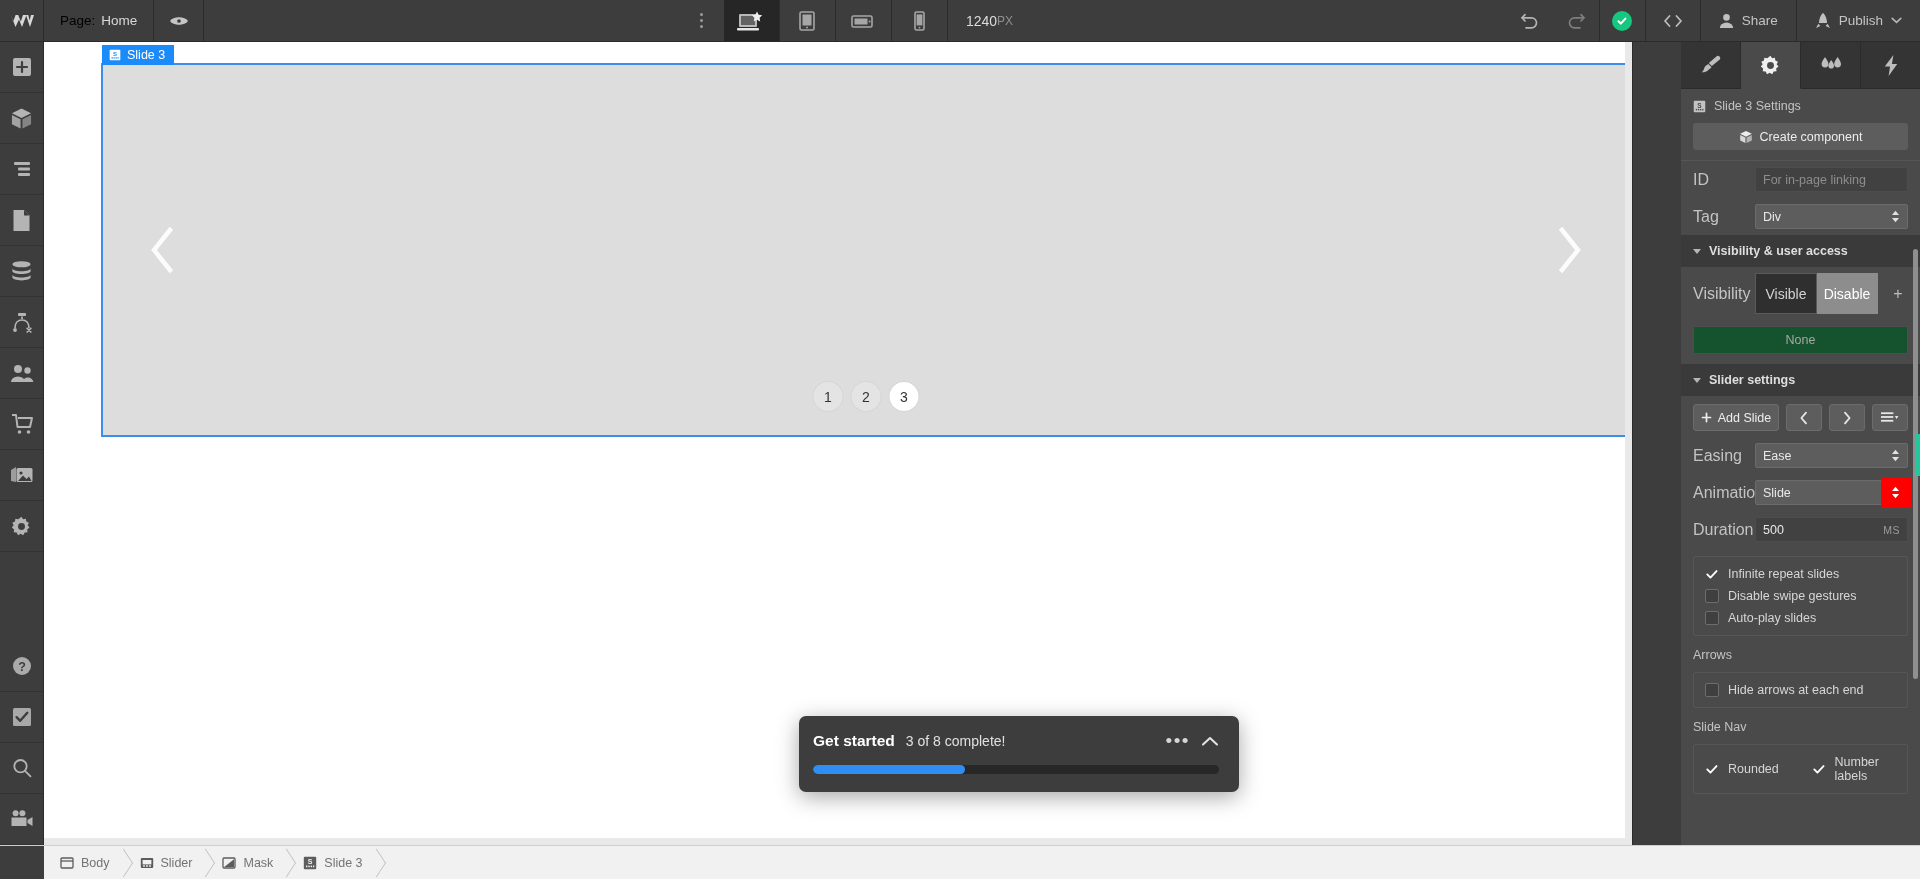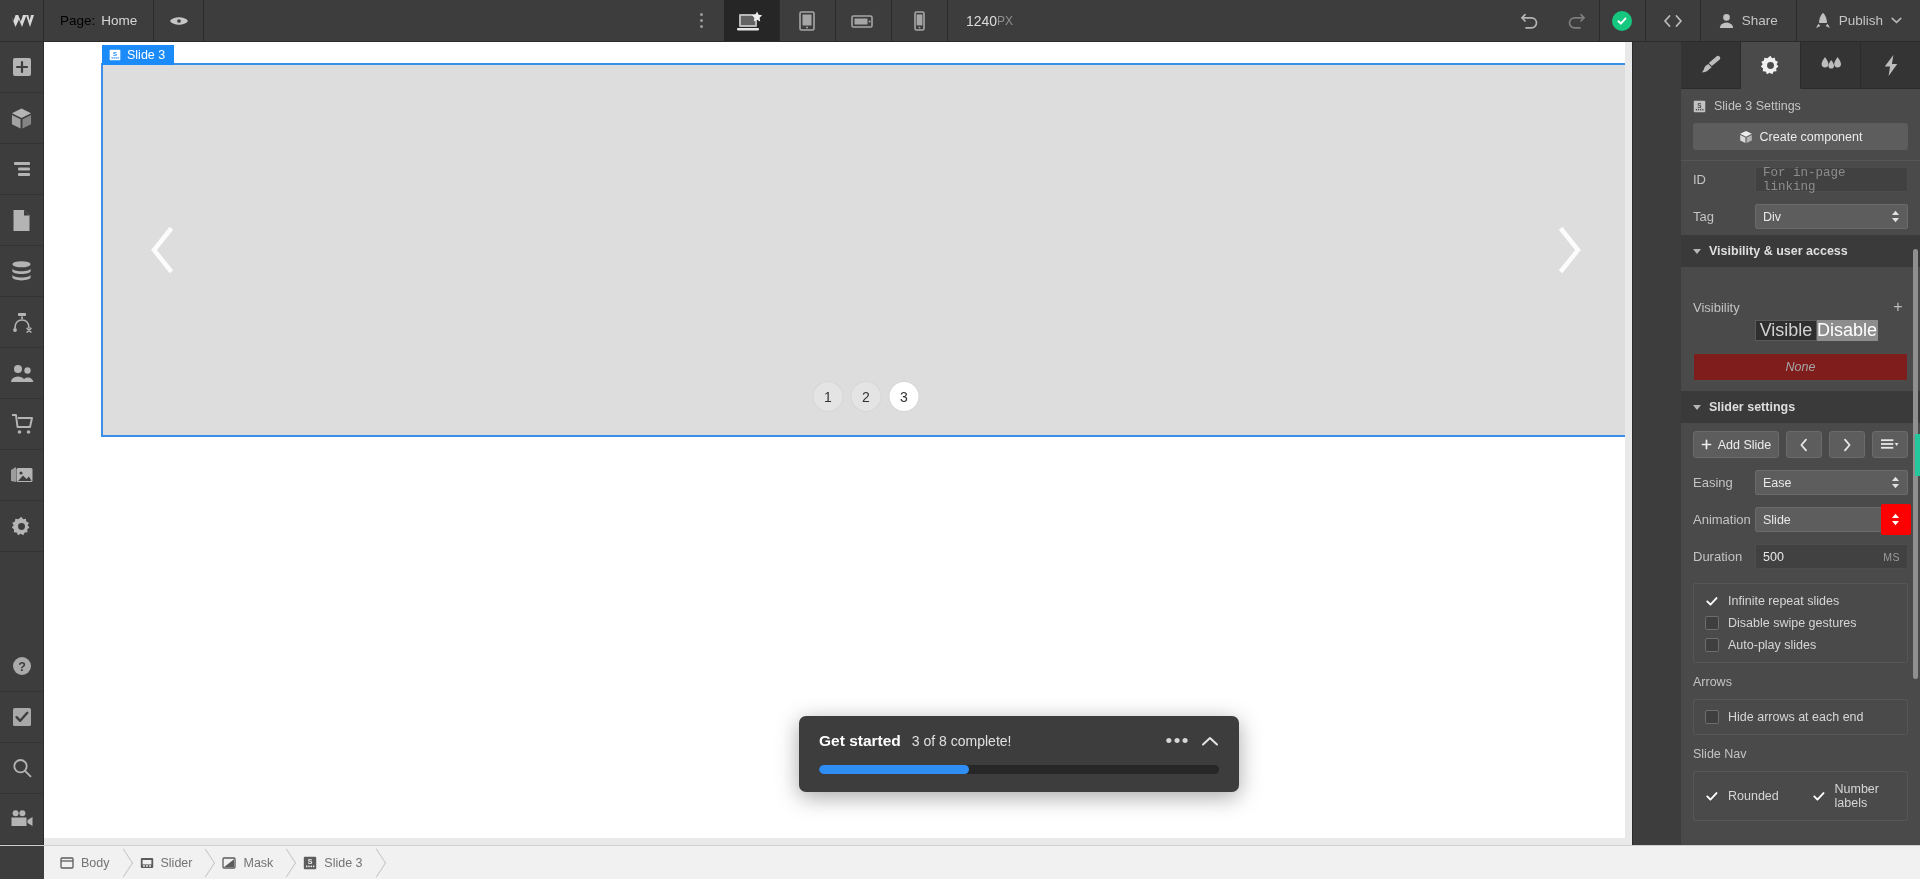--- a/index.html
+++ b/index.html
@@ -76,21 +76,21 @@
   .dot {
     width: 29px; height: 29px; border-radius: 50%; background: #e4e4e4;
     display: flex; align-items: center; justify-content: center;
     font-size: 14px; color: #333; box-shadow: 0 0 0 1px rgba(0,0,0,.03);
   }
   .dot.active { background: #fff; }
 
   
   .get-started {
     position: absolute; right: 393px; bottom: 53px;
-    width: 440px; background: #3d3d3d; border-radius: 7px; padding: 16px 20px 18px 20px;
+    width: 440px; background: #3d3d3d; border-radius: 7px; padding: 16px 20px 18px 14px;
     box-shadow: 0 5px 22px rgba(0,0,0,.35);
   }
   .gs-row { display: flex; align-items: center; gap: 11px; }
   .gs-title { font-size: 15.5px; font-weight: bold; color: #fff; }
   .gs-sub { font-size: 14px; color: #e0e0e0; }
   .gs-grow { flex: 1 1 auto; }
   .gs-dots { color: #d6d6d6; font-size: 19px; letter-spacing: 1.5px; line-height: 10px; cursor: pointer; }
   .gs-chev { cursor: pointer; color: #e4e4e4; }
   .gs-bar { margin-top: 15px; height: 9px; border-radius: 5px; background: #272727; overflow: hidden; }
   .gs-fill { height: 100%; border-radius: 5px; background: #2f8ef4; width: 37.5%; }
@@ -114,50 +114,50 @@
     display: flex; align-items: center; gap: 8px; padding: 10px 12px 8px 12px;
     font-size: 12.5px; color: #c3c3c3;
   }
   .pbtn {
     margin: 2px 12px 10px 12px; height: 27px; background: #5d5d5d; border-radius: 3px;
     display: flex; align-items: center; justify-content: center; gap: 7px;
     font-size: 12.5px; color: #ececec; cursor: pointer;
   }
   .divider { height: 1px; background: #565656; margin: 0; }
   .row { display: flex; align-items: center; padding: 6px 12px; gap: 10px; }
-  .row-label { width: 52px; flex: 0 0 52px; font-size: 13px; color: #c3c3c3; }
+  .row-label { width: 52px; flex: 0 0 52px; font-size: 16px; color: #c3c3c3; }
   .field {
     flex: 1 1 auto; height: 25px; background: #5d5d5d; border: 1px solid #6b6b6b;
     border-radius: 2px; display: flex; align-items: center; padding: 0 7px;
     font-size: 12.5px; color: #e8e8e8; position: relative;
   }
   .field.input-empty { background: #414141; border-color: #4d4d4d; }
-  .field .ph { color: #8d8d8d; font-family: Liberation Mono, monospace; }
+  .field .ph { color: #8d8d8d; }
   .field .unit { margin-left: auto; color: #9b9b9b; font-size: 10.5px; letter-spacing: .5px; }
   .stepper { margin-left: auto; display:flex; flex-direction:column; gap:1px; line-height:0; }
 
   .group-head {
     background: #3a3a3a; padding: 9px 12px; display: flex; align-items: center; gap: 8px;
     font-size: 12.5px; font-weight: bold; color: #dedede;
   }
   .caret { width: 0; height: 0; border-left: 4.5px solid transparent; border-right: 4.5px solid transparent; border-top: 5px solid #b6b6b6; }
 
   .seg { display: flex; flex: 1 1 auto; }
   .seg-item {
-    flex: 1 1 0; height: 21px; display: flex; align-items: center; justify-content: center;
-    font-size: 18px; background: #2f2f2f; color: #d2d2d2; cursor: pointer; border: 1px solid #5a5a5a; margin-top: 47px;
+    flex: 1 1 0; height: 41px; display: flex; align-items: center; justify-content: center;
+    font-size: 14px; background: #2f2f2f; color: #d2d2d2; cursor: pointer; border: 1px solid #5a5a5a;
   }
   .seg-item + .seg-item { border-left: none; }
   .seg-item.on { background: #8d8d8d; color: #fff; border-color: #8d8d8d; }
   .plus-btn { width: 20px; text-align: center; color: #bdbdbd; font-size: 16px; cursor: pointer; }
 
   .none-box {
-    margin: 6px 12px 10px 12px; height: 28px; background: #7f1d1d; border: 1px solid #4d4d4d;
+    margin: 6px 12px 10px 12px; height: 28px; background: #14532d; border: 1px solid #4d4d4d;
     border-radius: 2px; display: flex; align-items: center; justify-content: center;
-    font-size: 12.5px; color: #a6a6a6; font-style: italic;
+    font-size: 12.5px; color: #a6a6a6;
   }
 
   .btn-row { display: flex; gap: 7px; padding: 8px 12px 6px 12px; }
   .add-slide {
     flex: 1 1 auto; height: 27px; background: #5d5d5d; border: 1px solid #6b6b6b; border-radius: 3px;
     display: flex; align-items: center; justify-content: center; gap: 6px;
     font-size: 12.5px; color: #ededed; cursor: pointer;
   }
   .sq-btn {
     width: 36px; height: 27px; background: #5d5d5d; border: 1px solid #6b6b6b; border-radius: 3px;

